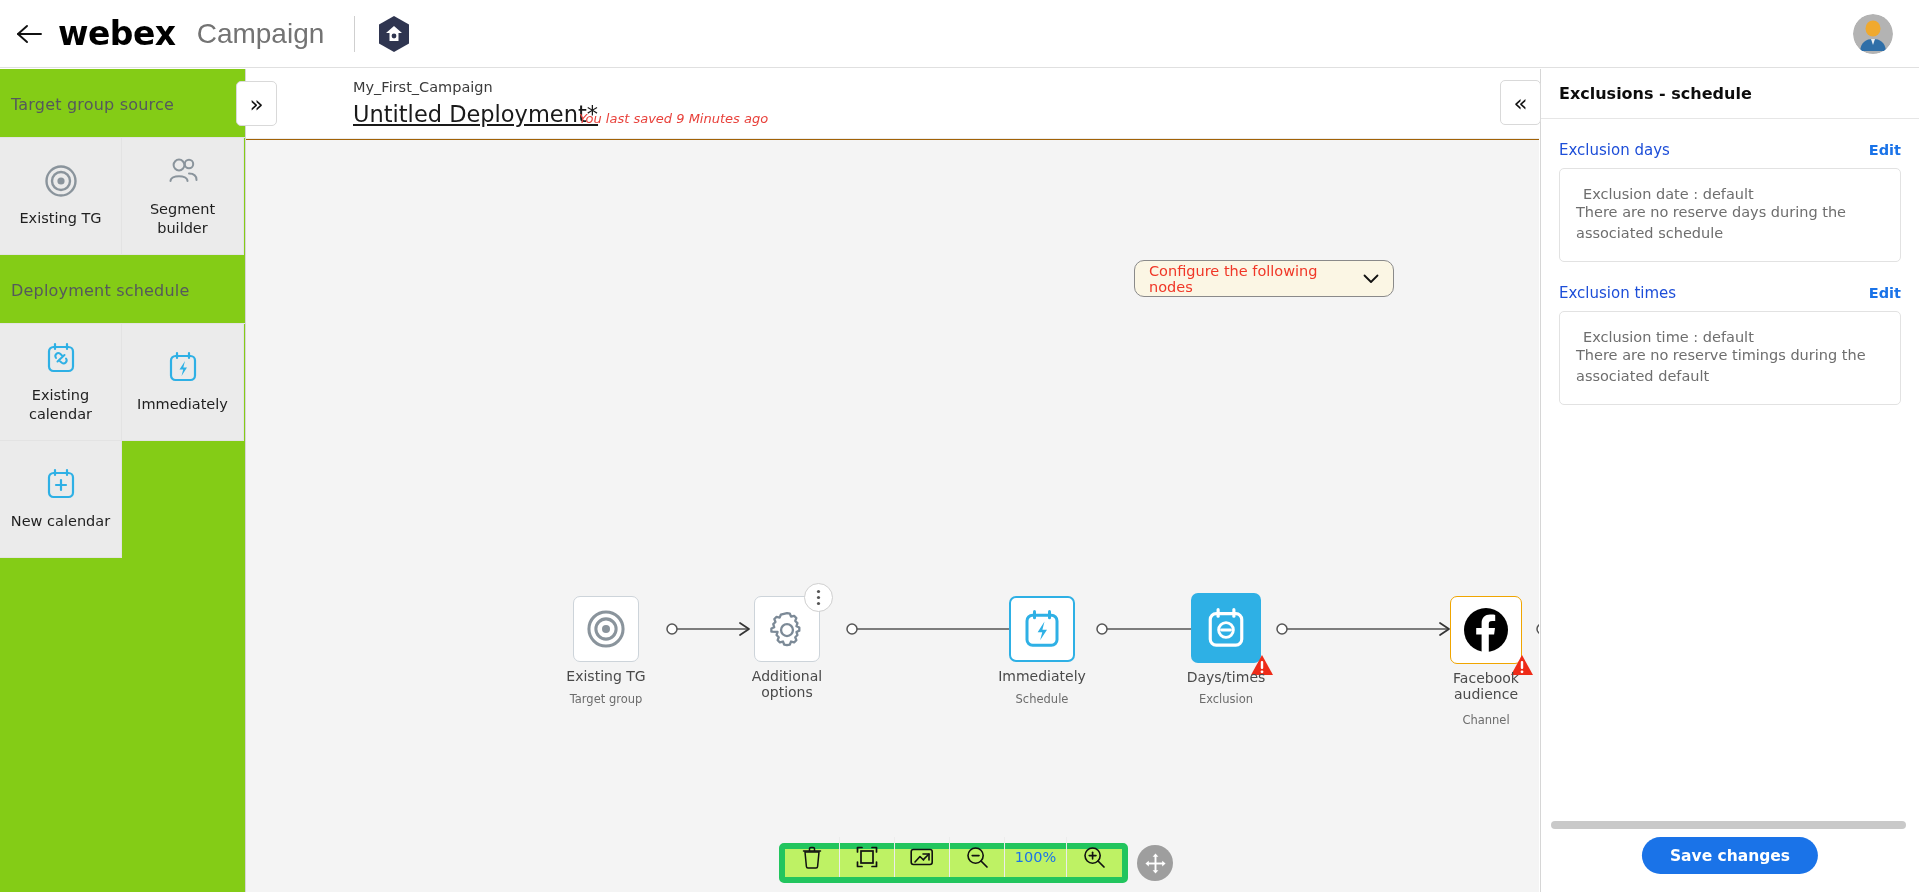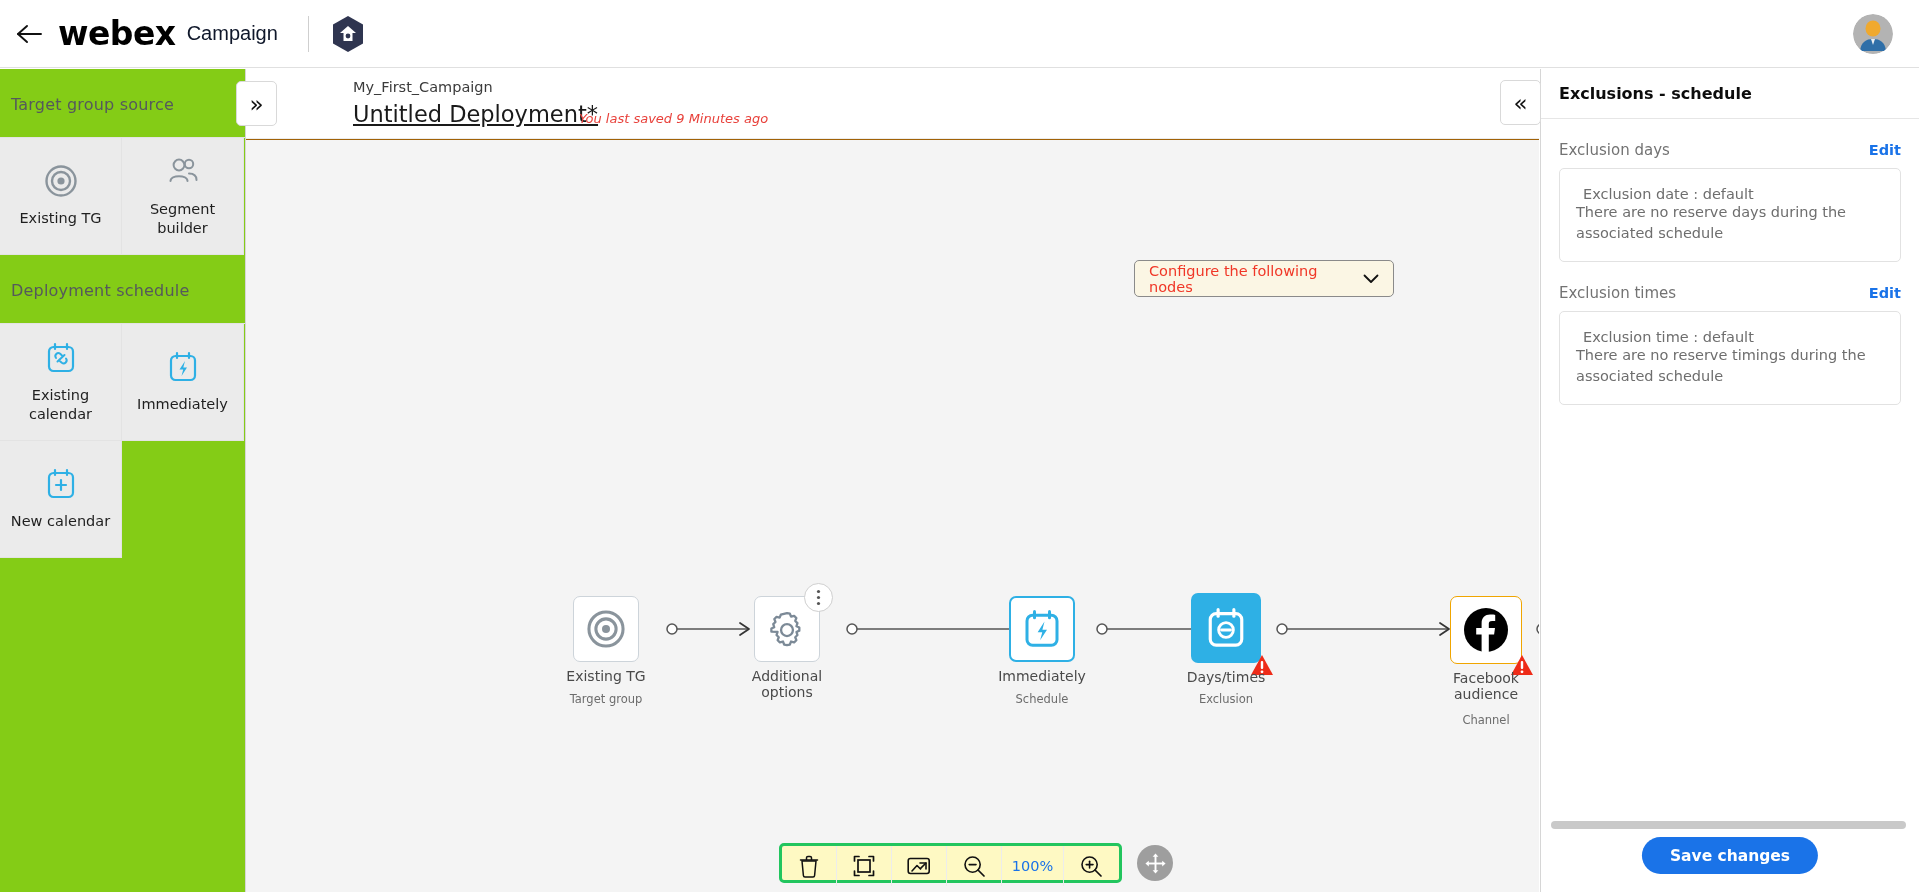--- a/index.html
+++ b/index.html
@@ -20,21 +20,21 @@
   .back-btn {
     width: 58px; height: 68px; display: flex; align-items: center; justify-content: center;
     cursor: pointer;
   }
   .brand-webex {
     font-family: "DejaVu Sans", sans-serif;
     font-size: 33px; font-weight: 700; letter-spacing: -0.5px; color: #000;
     line-height: 1;
   }
   .brand-app {
-    font-size: 20px; color: #0f172a; margin-left: 11px; font-weight: 400;
+    font-size: 28px; color: #737373; margin-left: 21px; font-weight: 400;
   }
   .brand-divider {
     width: 1px; height: 36px; background: #cfcfcf; margin: 0 22px 0 30px;
   }
   .hex-logo { width: 34px; height: 38px; display:block; }
   .avatar {
     position: absolute; right: 26px; top: 14px; width: 40px; height: 40px;
     border-radius: 50%; overflow:hidden; cursor:pointer;
   }
 
@@ -102,21 +102,21 @@
   }
   .select-box .caret { margin-left: auto; font-size: 13px; color: #2b2b4a; }
 
   
   .canvas {
     position: absolute; left: 0; top: 71px; width: 1293px; height: 752px;
     background: #f4f4f4; overflow: hidden;
   }
   .configure-pill {
     position: absolute; left: 888px; top: 120px; width: 260px; height: 37px;
-    background: #fbf6e4; border: 1px solid #8a8a8a; border-radius: 5px;
+    background: #fbf6e4; border: 1px solid #8a8a8a; border-radius: 10px;
     display: flex; align-items: center; padding: 0 14px;
     font-size: 14.5px; color: #f03727; cursor: pointer;
     font-family: "DejaVu Sans", sans-serif;
   }
   .configure-pill .caret { margin-left: auto; font-size: 15px; color: #111; }
 
   
   .flow { position: absolute; left: 0; top: 0; width: 1293px; height: 752px; }
   .node { position: absolute; cursor: pointer; }
   .node-box {
@@ -147,22 +147,22 @@
     cursor: pointer;
   }
   .warn-badge {
     position: absolute; right: -13px; bottom: -13px; width: 24px; height: 22px;
   }
   .connector { position: absolute; height: 18px; }
 
   
   .zoombar {
     position: absolute; left: 779px; top: 843px; height: 40px;
-    background: #fef9c3; border: 3px solid #22c55e; border-radius: 5px;
-    display: flex; align-items: flex-start; z-index: 5;
+    background: #bef264; border: 6px solid #22c55e; border-radius: 5px;
+    display: flex; align-items: flex-end; z-index: 5;
   }
   .zb-item {
     width: 55px; height: 40px; display: flex; align-items: center; justify-content: center;
     cursor: pointer; border-right: 1px solid #ececec;
   }
   .zb-item:last-child { border-right: none; }
   .zb-pct {
     width: 62px; text-align: center; font-size: 14.5px; color: #1a73e8;
     cursor: default; font-family: "DejaVu Sans", sans-serif;
   }
@@ -181,21 +181,21 @@
     height: 50px; display: flex; align-items: center; padding-left: 18px;
     border-bottom: 1px solid #e6e6e6;
     font-size: 16px; font-weight: 700; color: #0c0c0c;
     font-family: "DejaVu Sans", sans-serif;
   }
   .rp-block { padding: 0 18px; }
   .rp-row {
     display: flex; align-items: center; justify-content: space-between;
     padding: 22px 0 9px 0;
   }
-  .rp-row .rp-lbl { font-size: 15px; color: #737373; font-family: "DejaVu Sans", sans-serif;}
+  .rp-row .rp-lbl { font-size: 15px; color: #1d4ed8; font-family: "DejaVu Sans", sans-serif;}
   .rp-row .rp-edit {
     font-size: 14.5px; color: #1a73e8; font-weight: 700; cursor: pointer;
     font-family: "DejaVu Sans", sans-serif;
   }
   .rp-card {
     border: 1px solid #e2e2e2; border-radius: 5px; background: #fff;
     padding: 17px 16px 18px 16px;
   }
   .rp-card .l1 { font-size: 14.5px; color: #6e6e6e; font-family: "DejaVu Sans", sans-serif; margin-left: 7px;}
   .rp-card .l2 {
@@ -509,21 +509,21 @@
       </div>
     </div>
 
     <div class="rp-block">
       <div class="rp-row">
         <span class="rp-lbl">Exclusion times</span>
         <span class="rp-edit">Edit</span>
       </div>
       <div class="rp-card">
         <div class="l1">Exclusion time : default</div>
-        <div class="l2">There are no reserve timings during the associated schedule</div>
+        <div class="l2">There are no reserve timings during the associated default</div>
       </div>
     </div>
 
     <div class="rp-scrollbar"></div>
     <button class="save-btn">Save changes</button>
   </div>
 
 </div>
 
 </body></html>

